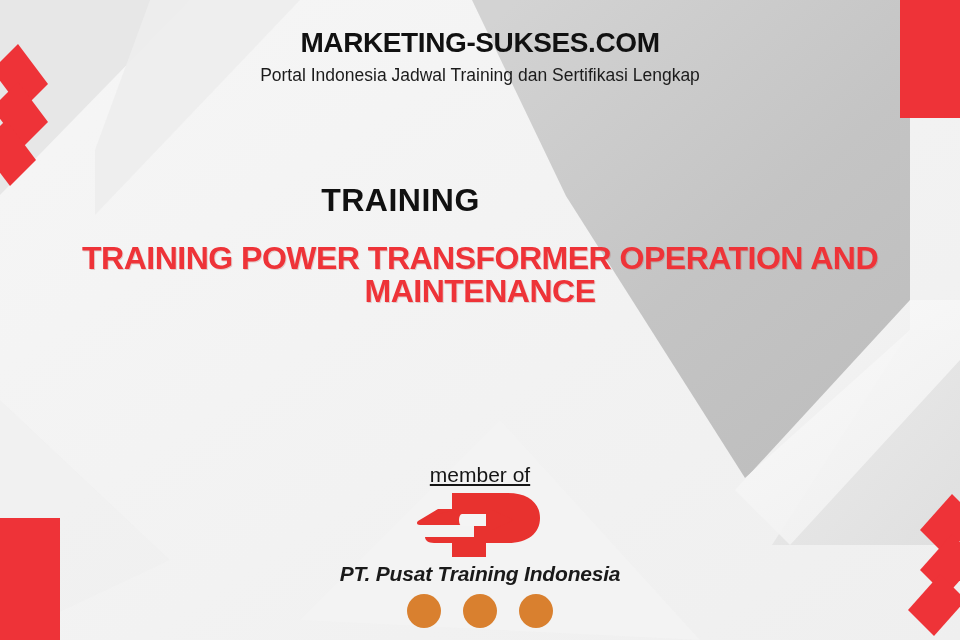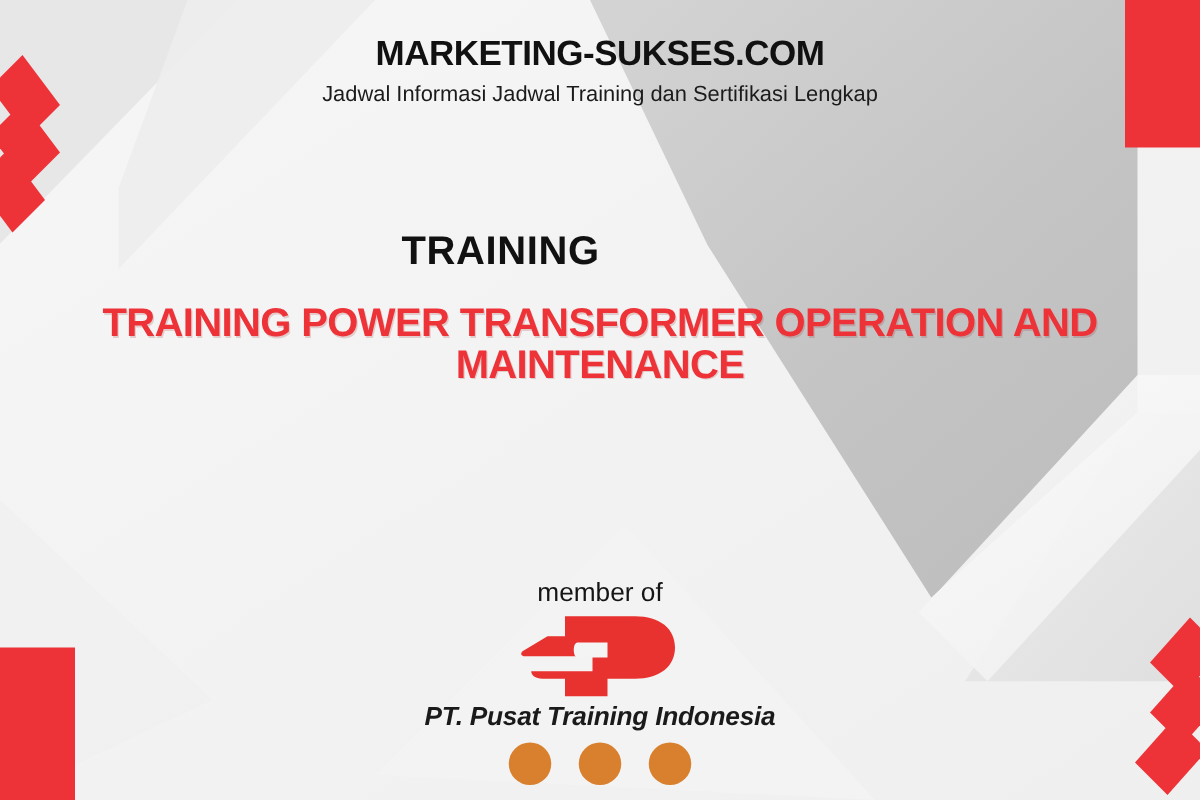--- a/index.html
+++ b/index.html
@@ -82,20 +82,21 @@
   }
   .member-of {
     position: absolute;
     top: 463px;
     left: 0;
     width: 960px;
     text-align: center;
     font-size: 21px;
     font-weight: 400;
     color: #151515;
+    text-decoration: underline;
   }
   .logo-wrap {
     position: absolute;
     top: 492px;
     left: 0;
     width: 960px;
     display: flex;
     justify-content: center;
   }
   .logo-mark {
@@ -183,21 +184,21 @@
 
     <rect x="900" y="-6" width="62" height="124" fill="#ee3338"></rect>
 
     <rect x="-6" y="518" width="66" height="128" fill="#ee3338"></rect>
   </svg>
 
   <div class="content">
 
     <div class="header-block">
       <div class="site-name">MARKETING-SUKSES.COM</div>
-      <div class="site-tagline">Jadwal Informasi Jadwal Training dan Sertifikasi Lengkap</div>
+      <div class="site-tagline">Portal Indonesia Jadwal Training dan Sertifikasi Lengkap</div>
     </div>
 
     <div class="kicker">TRAINING</div>
 
     <div class="course-title">TRAINING POWER TRANSFORMER OPERATION AND MAINTENANCE</div>
 
     <div class="member-of">member of</div>
 
     <div class="logo-wrap">
       <svg class="logo-mark" width="128" height="66" viewBox="0 0 128 66" xmlns="http://www.w3.org/2000/svg">

